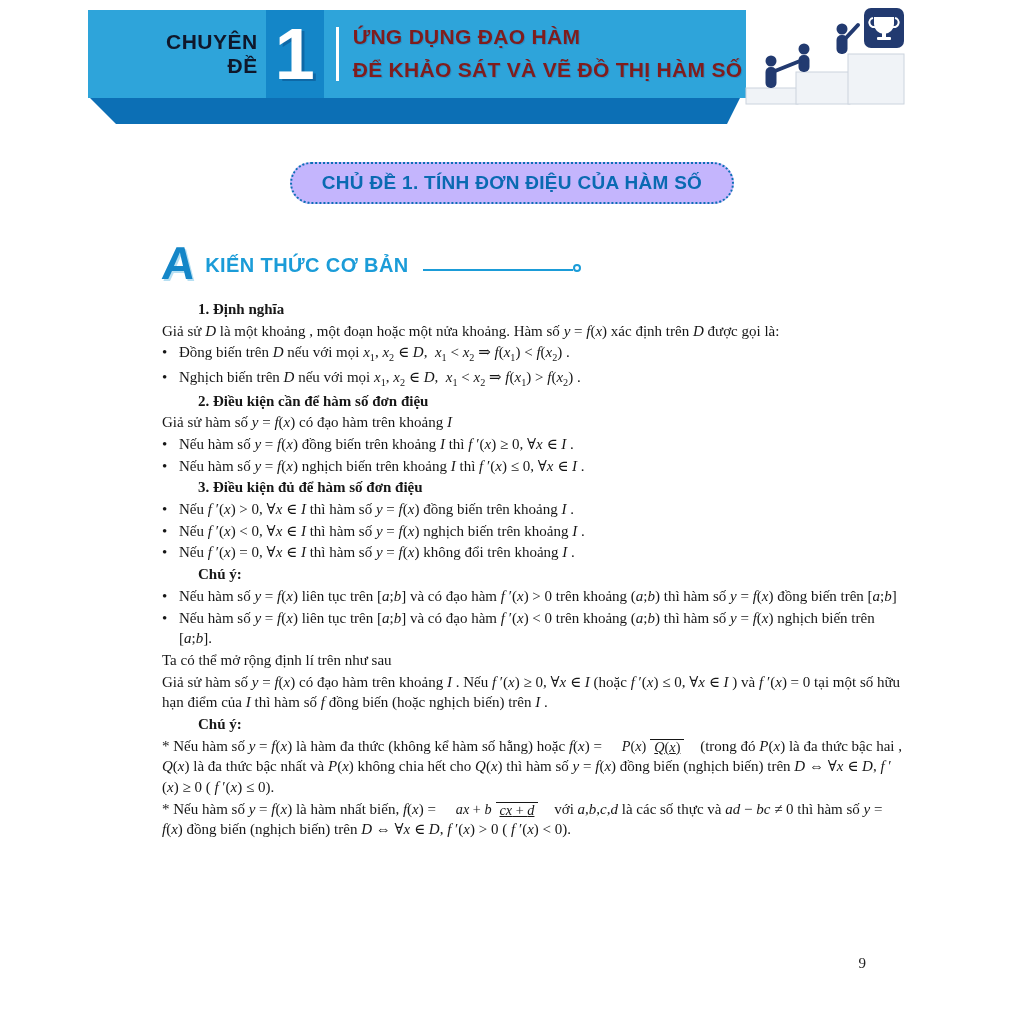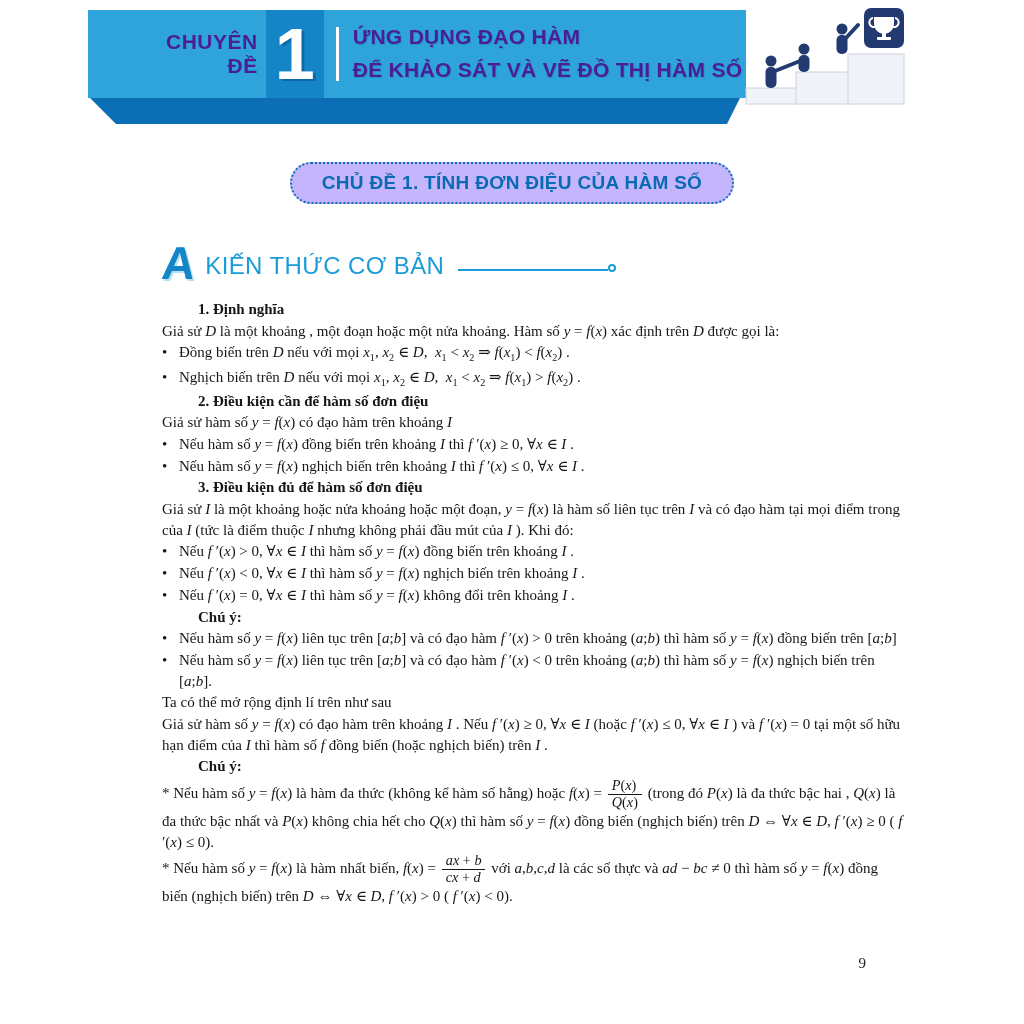--- a/index.html
+++ b/index.html
@@ -17,37 +17,37 @@
     position:absolute; left:0; top:0; width:658px; height:88px;
     background:var(--banner-blue,#2ea4da);
     display:flex; align-items:center;
   }
   .banner-ribbon {
     position:absolute; left:2px; top:88px; width:650px; height:26px;
     background:var(--banner-dark-blue,#0c6fb5);
     clip-path:polygon(0 0,100% 0,98% 100%,4% 100%);
   }
   .chuyen-de {
-    margin-left:78px; text-align:right; color:#4c1d95;
+    margin-left:78px; text-align:right; color:#0f172a;
     font-family:"Liberation Sans","DejaVu Sans",sans-serif;
     font-weight:bold; font-size:21px; line-height:1.12; letter-spacing:.5px;
   }
   .num-wrap {
     margin-left:8px; width:58px; height:88px;
     background:var(--banner-number-panel,#1486c8);
     display:flex; align-items:center; justify-content:center;
   }
   .big-num {
     color:#fff; font-family:"Liberation Sans","DejaVu Sans",sans-serif;
     font-weight:bold; font-size:72px; line-height:1;
     text-shadow:3px 2px 0 rgba(9,82,140,.55);
   }
   .vline { width:3px; height:54px; background:#fff; margin:0 14px 0 12px; }
   .banner-title {
-    color:#4c1d95; font-family:"Liberation Sans","DejaVu Sans",sans-serif;
+    color:#7f1d1d; font-family:"Liberation Sans","DejaVu Sans",sans-serif;
     font-weight:bold; font-size:21px; line-height:1.55; letter-spacing:.3px;
     text-shadow:1px 1px 0 rgba(12,111,181,.35); white-space:nowrap;
   }
   .banner-art { position:absolute; right:0; top:-2px; width:162px; height:102px; }
 
   
   .topic-pill {
     margin:162px auto 0; width:fit-content; padding:8px 30px;
     border:2px dotted var(--banner-dark-blue,#0c6fb5); border-radius:28px;
     color:var(--pill-blue,#0a6ab2);
@@ -57,43 +57,43 @@
 
   
   .kb-row { display:flex; align-items:center; margin:40px 0 0 162px; }
   .kb-a {
     font-family:"Liberation Sans","DejaVu Sans",sans-serif; font-weight:bold;
     font-size:46px; line-height:.85; color:var(--banner-number-panel,#1486c8);
     transform:skewX(-6deg); text-shadow:2px 2px 0 rgba(46,164,218,.35);
   }
   .kb-title {
     margin:4px 0 0 10px;
-    font-family:"Liberation Sans","DejaVu Sans",sans-serif; font-weight:normal;
-    font-size:24px; color:var(--accent-cyan,#1b9cd8); letter-spacing:.4px; white-space:nowrap;
+    font-family:"Liberation Sans","DejaVu Sans",sans-serif; font-weight:bold;
+    font-size:20px; color:var(--accent-cyan,#1b9cd8); letter-spacing:.4px; white-space:nowrap;
   }
   .kb-line { width:150px; height:2px; background:var(--accent-cyan,#1b9cd8); margin:12px 0 0 14px; }
   .kb-dot {
     width:8px; height:8px; border:2px solid var(--accent-cyan,#1b9cd8);
     border-radius:50%; background:#fff; margin-top:8px;
   }
 
   
   .content { margin:16px 118px 0 162px; width:744px; font-size:15px; line-height:1.38; }
   .blk { margin-bottom:1px; }
   .heading { font-weight:bold;margin-left:36px; }
   .bullet { display:flex; }
   .bdot { flex:0 0 17px; }
   .btxt { flex:1; }
   sub { font-size:.68em; }
   .frac {
-    display:inline-flex; flex-direction:column; align-items:flex-start;
-    vertical-align:middle; line-height:1.12; margin:0 2px; font-size:.95em;
+    display:inline-flex; align-items:flex-start;
+    vertical-align:middle; line-height:1.12; margin:0 12px; font-size:.95em;
   }
   .frac .fn { padding:0 4px; }
-  .frac .fd { border-top:1px solid #161616; padding:0 4px; }
+  .frac .fd { border-top:1px solid #161616; padding:0 4px;text-decoration:underline; }
 
   .page-num { position:absolute; right:158px; bottom:52px; font-size:15px; color:#222; }
 </style>
 </head>
 <body>
 
 <div class="page">
 
   <header class="banner">
     <div class="banner-blue">
@@ -165,21 +165,20 @@
       <div class="blk text">Giả sử hàm số <i>y</i> = <i>f</i>(<i>x</i>) có đạo hàm trên khoảng <i>I</i></div>
       <div class="blk bullet">
         <span class="bdot">•</span>
         <div class="btxt">Nếu hàm số <i>y</i> = <i>f</i>(<i>x</i>) đồng biến trên khoảng <i>I</i> thì <i>f</i> ′(<i>x</i>) ≥ 0, ∀<i>x</i> ∈ <i>I</i> .</div>
       </div>
       <div class="blk bullet">
         <span class="bdot">•</span>
         <div class="btxt">Nếu hàm số <i>y</i> = <i>f</i>(<i>x</i>) nghịch biến trên khoảng <i>I</i> thì <i>f</i> ′(<i>x</i>) ≤ 0, ∀<i>x</i> ∈ <i>I</i> .</div>
       </div>
       <div class="blk heading">3. Điều kiện đủ để hàm số đơn điệu</div>
-      <div class="blk text">Giả sử <i>I</i> là một khoảng hoặc nửa khoảng hoặc một đoạn, <i>y</i> = <i>f</i>(<i>x</i>) là hàm số liên tục trên <i>I</i> và có đạo hàm tại mọi điểm trong của <i>I</i> (tức là điểm thuộc <i>I</i> nhưng không phải đầu mút của <i>I</i> ). Khi đó:</div>
       <div class="blk bullet">
         <span class="bdot">•</span>
         <div class="btxt">Nếu <i>f</i> ′(<i>x</i>) &gt; 0, ∀<i>x</i> ∈ <i>I</i> thì hàm số <i>y</i> = <i>f</i>(<i>x</i>) đồng biến trên khoảng <i>I</i> .</div>
       </div>
       <div class="blk bullet">
         <span class="bdot">•</span>
         <div class="btxt">Nếu <i>f</i> ′(<i>x</i>) &lt; 0, ∀<i>x</i> ∈ <i>I</i> thì hàm số <i>y</i> = <i>f</i>(<i>x</i>) nghịch biến trên khoảng <i>I</i> .</div>
       </div>
       <div class="blk bullet">
         <span class="bdot">•</span>

